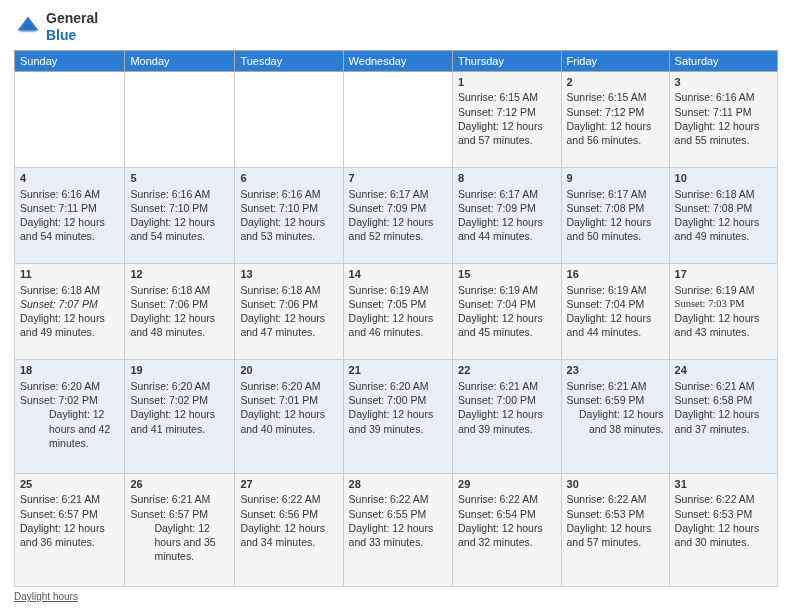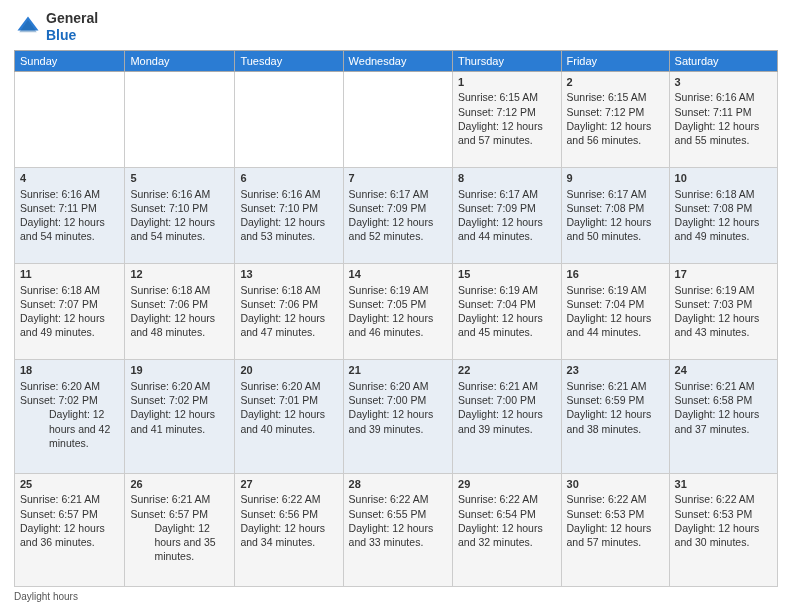--- a/index.html
+++ b/index.html
@@ -89,20 +89,21 @@
       margin-bottom: 1px;
     }
     .empty-cell {
       background: #fff !important;
     }
     .footer-note {
       margin-top: 4px;
       font-size: 10px;
       color: #555;
       text-align: left;
+      text-decoration: underline;
     }
   </style>
 </head>
 <body>
 
 <div class="page">
   <div class="header">
     <div class="logo">
       <svg class="logo-icon" viewBox="0 0 32 32" xmlns="http://www.w3.org/2000/svg">
         <polygon points="16,4 28,20 4,20" fill="#2b7cd3"></polygon>
@@ -193,21 +194,21 @@
             <span class="day-number">10</span>
             <span style="display: block;">Sunrise: 6:18 AM</span>
             <span style="display: block;">Sunset: 7:08 PM</span>
             <span style="display: block;">Daylight: 12 hours and 49 minutes.</span>
           </td>
         </tr>
         <tr>
           <td>
             <span class="day-number">11</span>
             <span style="display: block;">Sunrise: 6:18 AM</span>
-            <span style="display: block;">Sunset: 7:07 PM</span>
+            <span style="display: block; font-style: italic;">Sunset: 7:07 PM</span>
             <span style="display: block;">Daylight: 12 hours and 49 minutes.</span>
           </td>
           <td>
             <span class="day-number">12</span>
             <span style="display: block;">Sunrise: 6:18 AM</span>
             <span style="display: block;">Sunset: 7:06 PM</span>
             <span style="display: block;">Daylight: 12 hours and 48 minutes.</span>
           </td>
           <td>
             <span class="day-number">13</span>
@@ -229,21 +230,21 @@
           </td>
           <td>
             <span class="day-number">16</span>
             <span style="display: block;">Sunrise: 6:19 AM</span>
             <span style="display: block;">Sunset: 7:04 PM</span>
             <span style="display: block;">Daylight: 12 hours and 44 minutes.</span>
           </td>
           <td>
             <span class="day-number">17</span>
             <span style="display: block;">Sunrise: 6:19 AM</span>
-            <span style="display: block;">Sunset: 7:03 PM</span>
+            <span style="display: block; font-family: Liberation Serif, serif;">Sunset: 7:03 PM</span>
             <span style="display: block;">Daylight: 12 hours and 43 minutes.</span>
           </td>
         </tr>
         <tr>
           <td>
             <span class="day-number">18</span>
             <span style="display: block;">Sunrise: 6:20 AM</span>
             <span style="display: block;">Sunset: 7:02 PM</span>
             <span style="display: block; margin-left: 29px;">Daylight: 12 hours and 42 minutes.</span>
           </td>
@@ -268,21 +269,21 @@
           <td>
             <span class="day-number">22</span>
             <span style="display: block;">Sunrise: 6:21 AM</span>
             <span style="display: block;">Sunset: 7:00 PM</span>
             <span style="display: block;">Daylight: 12 hours and 39 minutes.</span>
           </td>
           <td>
             <span class="day-number">23</span>
             <span style="display: block;">Sunrise: 6:21 AM</span>
             <span style="display: block;">Sunset: 6:59 PM</span>
-            <span style="display: block;">Daylight: 12 hours and 38 minutes.</span>
+            <span style="display: block; text-align: right;">Daylight: 12 hours and 38 minutes.</span>
           </td>
           <td>
             <span class="day-number">24</span>
             <span style="display: block;">Sunrise: 6:21 AM</span>
             <span style="display: block;">Sunset: 6:58 PM</span>
             <span style="display: block;">Daylight: 12 hours and 37 minutes.</span>
           </td>
         </tr>
         <tr>
           <td>

